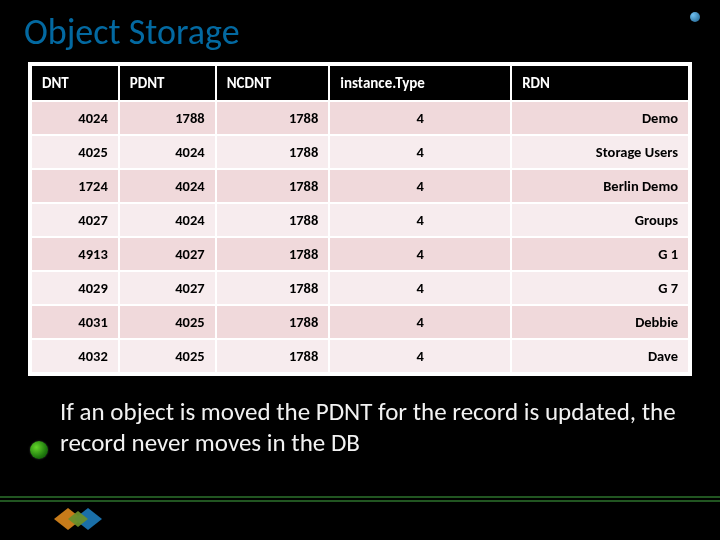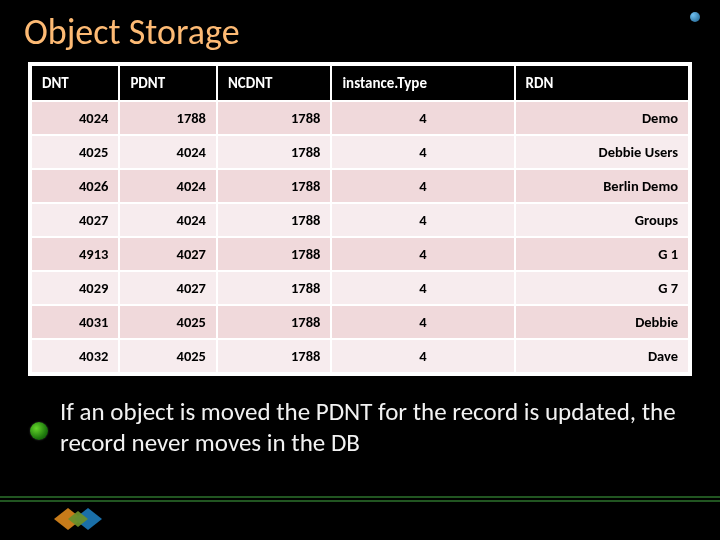--- a/index.html
+++ b/index.html
@@ -24,21 +24,21 @@
     top: 12px;
     right: 20px;
     width: 10px;
     height: 10px;
     background: radial-gradient(circle at 30% 30%, #6fbff0, #1b5d88);
     border-radius: 50%;
   }
   .title {
     font-size: 36px;
     font-weight: 400;
-    color: #fdba74;
+    color: #0369a1;
     padding: 10px 6px 8px 24px;
   }
   .table-wrap {
     margin: 0 28px 0 28px;
     border: 2px solid #fff;
   }
   table {
     border-collapse: collapse;
     width: 100%;
     background: #000;
@@ -68,21 +68,21 @@
   }
   tbody td {
     font-weight: 600;
     height: 20px;
   }
   tbody td:nth-child(4) {
     text-align: center;
   }
   .bullet-row {
     display: flex;
-    align-items: center;
+    align-items: flex-end;
     gap: 12px;
     margin: 20px 30px 0 30px;
   }
   .bullet-icon {
     flex: 0 0 auto;
     width: 18px;
     height: 18px;
     margin-top: 8px;
     border-radius: 50%;
     background: radial-gradient(circle at 35% 35%, #64d62a, #1f7a0e 60%, #0a3d04);
@@ -138,24 +138,24 @@
           <td>1788</td>
           <td>1788</td>
           <td>4</td>
           <td>Demo</td>
         </tr>
         <tr>
           <td>4025</td>
           <td>4024</td>
           <td>1788</td>
           <td>4</td>
-          <td>Debbie Users</td>
-        </tr>
-        <tr>
-          <td>4026</td>
+          <td>Storage Users</td>
+        </tr>
+        <tr>
+          <td>1724</td>
           <td>4024</td>
           <td>1788</td>
           <td>4</td>
           <td>Berlin Demo</td>
         </tr>
         <tr>
           <td>4027</td>
           <td>4024</td>
           <td>1788</td>
           <td>4</td>

